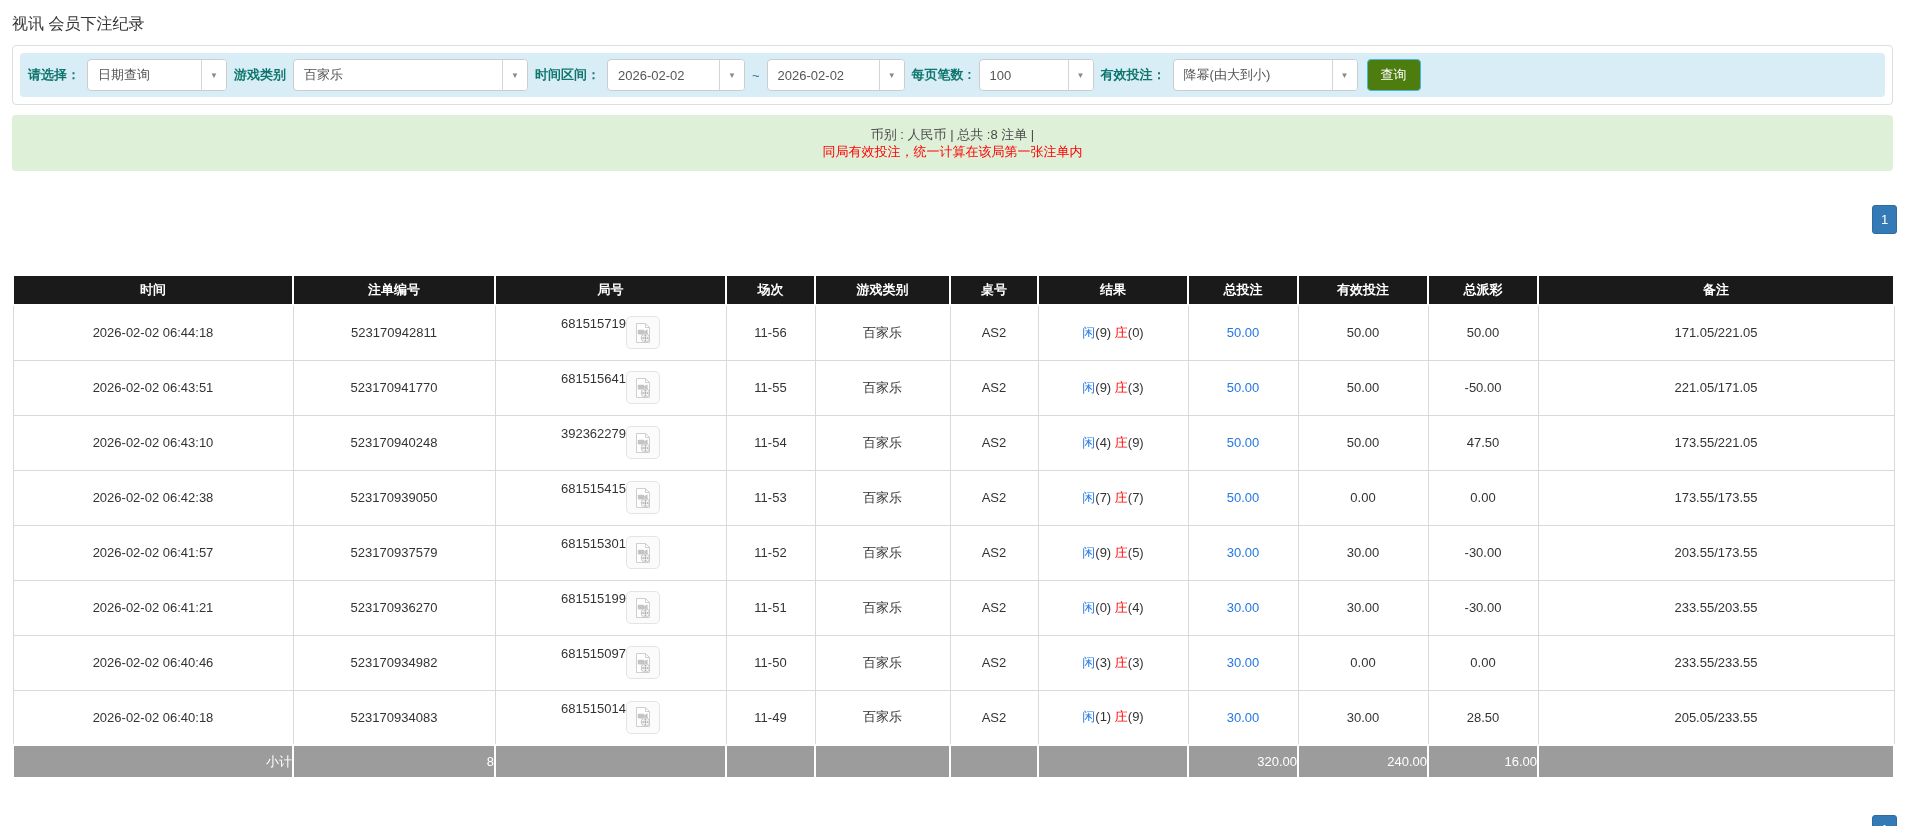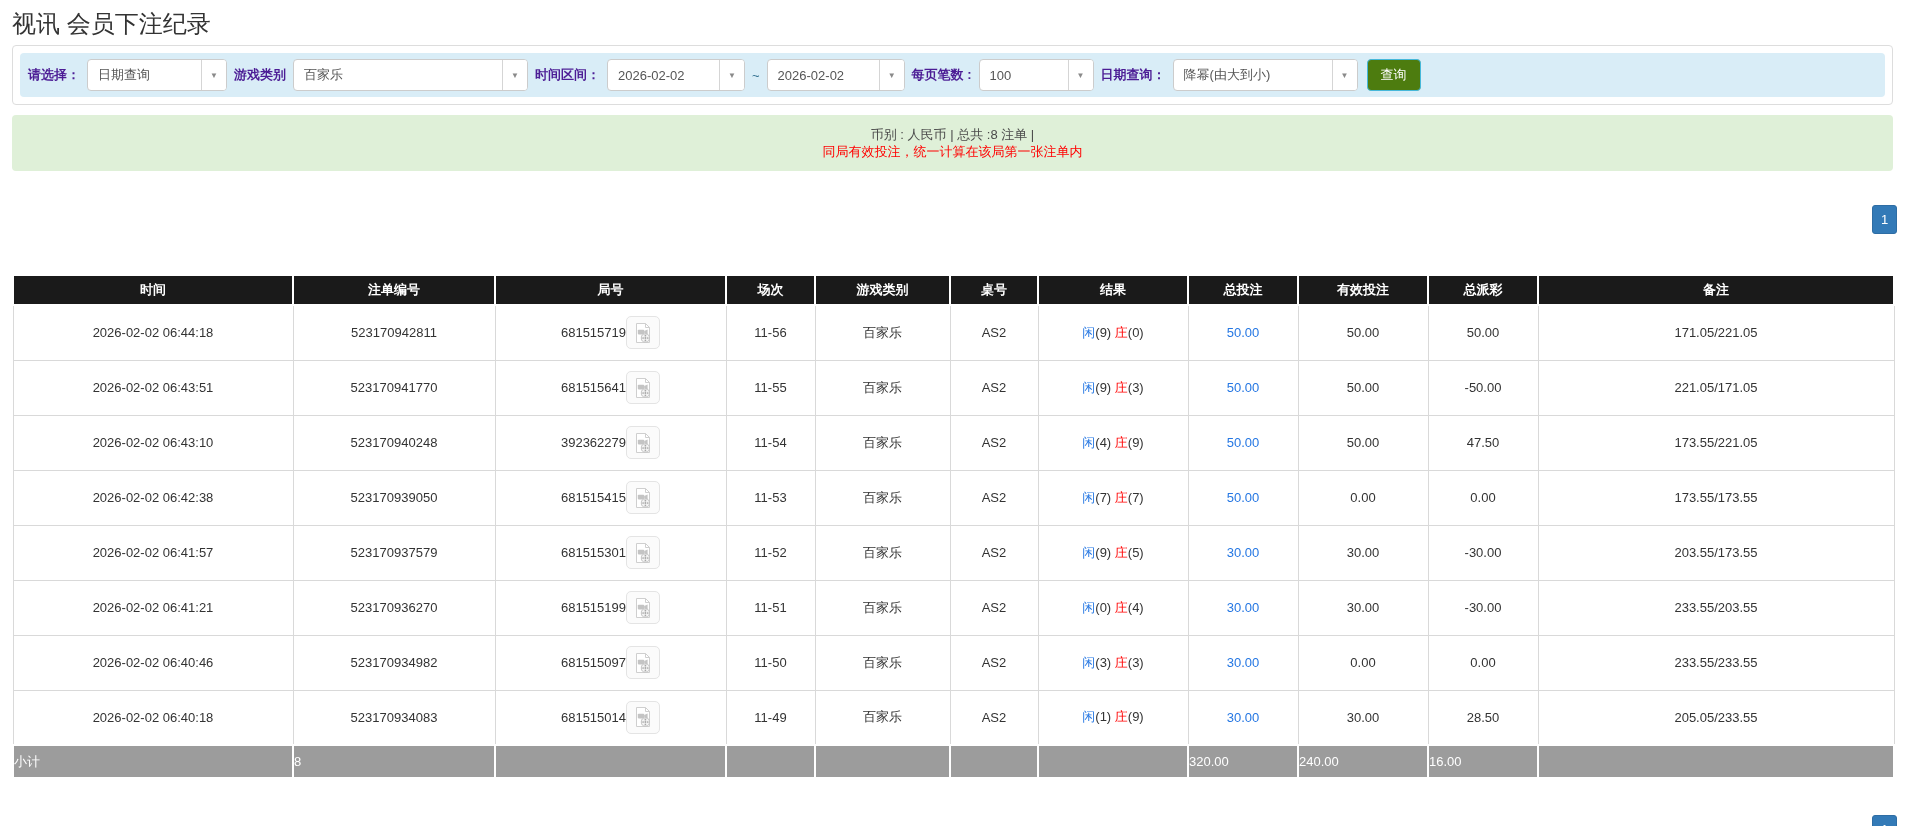--- a/index.html
+++ b/index.html
@@ -1,23 +1,23 @@
 <!DOCTYPE html>
 <html><head>
 <meta charset="utf-8">
 <style>
   * { box-sizing: border-box; margin: 0; padding: 0; }
   html,body { width:1905px; height:826px; overflow:hidden; background:#fff;
     font-family:"Liberation Sans","DejaVu Sans",sans-serif; position:relative; }
 
-  .page-title { font-size:24px; font-weight:400; color:#333; margin:12px 12px 9px 12px; line-height:24px; }
+  .page-title { font-size:16px; font-weight:400; color:#333; margin:12px 12px 9px 12px; line-height:24px; }
 
   .filter-panel { margin:0 12px; border:1px solid #ddd; border-radius:4px; background:#fff; padding:7px; }
   .filter-bar { background:#d9edf7; border-radius:4px; padding:6px 8px; display:flex; align-items:center; gap:7px; }
-  .flabel { color:#4c1d95; font-weight:bold; font-size:13px; white-space:nowrap; }
+  .flabel { color:#0f766e; font-weight:bold; font-size:13px; white-space:nowrap; }
   .tilde { color:#31708f; font-size:13px; }
 
   .combo { background:#fff; border:1px solid #ccc; border-radius:4px; height:32px;
     display:flex; align-items:stretch; font-size:13px; color:#555; overflow:hidden; }
   .combo .val { flex:1; display:flex; align-items:center; padding:15px 10px; white-space:nowrap; overflow:hidden; }
   .combo .caret { width:25px; border-left:1px solid #d5d5d5; display:flex; align-items:center;
     justify-content:center; color:#8a8a8a; font-size:8px; background:#fff; }
   .w140{width:140px} .w235{width:235px} .w165{width:138px} .w115{width:115px} .w185{width:185px}
 
   .btn-query { background:#4d7c0f; border:1px solid #46b8da; border-radius:4px; color:#fff;
@@ -33,23 +33,23 @@
     display:flex; align-items:center; justify-content:center; cursor:pointer; }
   .pagination-top { top:205px; }
   .pagination-bottom { top:815px; }
 
   .records-table { margin:103px 12px 0 12px; width:1881px; border-collapse:collapse; table-layout:fixed; }
   .records-table thead th { background:#1a1a1a; color:#fff; font-size:13px; font-weight:bold;
     height:30px; border:2px solid #fff; text-align:center; }
   .records-table tbody td { background:#fff; border:1px solid #d9d9d9; height:55px;
     font-size:13px; color:#333; text-align:center; vertical-align:middle; white-space:nowrap; }
   .records-table tfoot td { background:#9c9c9c; color:#fff; border:2px solid #fff;
-    height:33px; font-size:13px; text-align:left; }
-
-  .round-cell-inner { display:inline-flex; align-items:center; }
+    height:33px; font-size:13px; text-align:right; }
+
+  .round-cell-inner { display:inline-flex; align-items:flex-start; }
   .video-btn { display:inline-flex; align-items:center; justify-content:center; width:34px; height:33px;
     background:#fbfbfb; border:1px solid #e4e4e4; border-radius:5px; cursor:pointer; }
   .res-player { color:#2577e3; }
   .res-banker { color:#ff0000; }
   .amount-link { color:#2577e3; cursor:pointer; }
   .neg { color:#ff0000; }
 </style>
 </head>
 <body>
 
@@ -79,21 +79,21 @@
       <span class="val">2026-02-02</span>
       <span class="caret">▼</span>
     </div>
 
     <span class="flabel">每页笔数 :</span>
     <div class="combo w115">
       <span class="val">100</span>
       <span class="caret">▼</span>
     </div>
 
-    <span class="flabel">日期查询：</span>
+    <span class="flabel">有效投注：</span>
     <div class="combo w185">
       <span class="val">降幂(由大到小)</span>
       <span class="caret">▼</span>
     </div>
 
     <button class="btn-query">查询</button>
   </div>
 </div>
 
 <div class="summary-bar">

